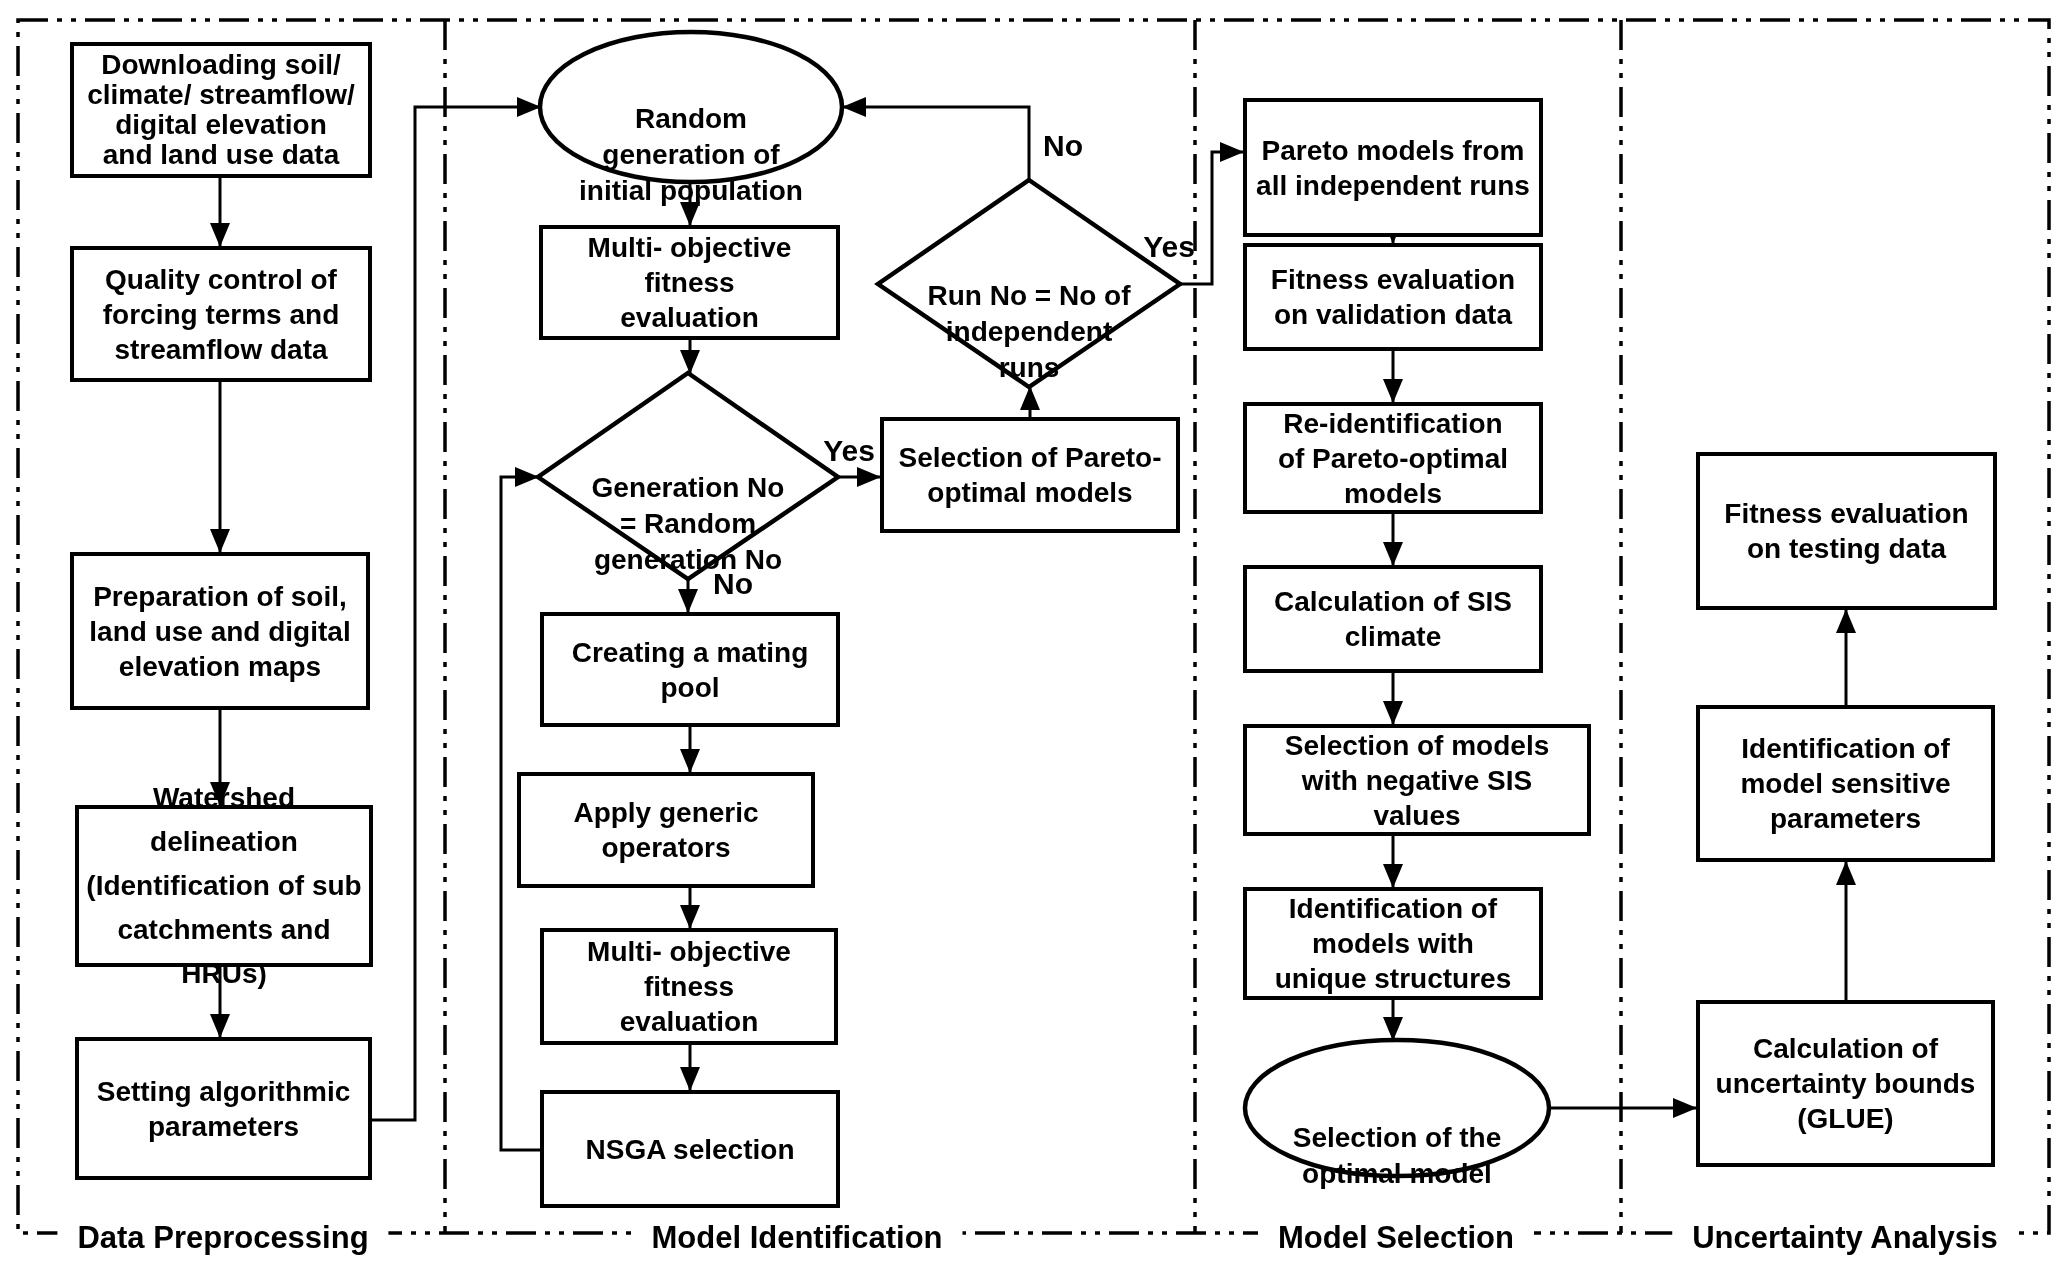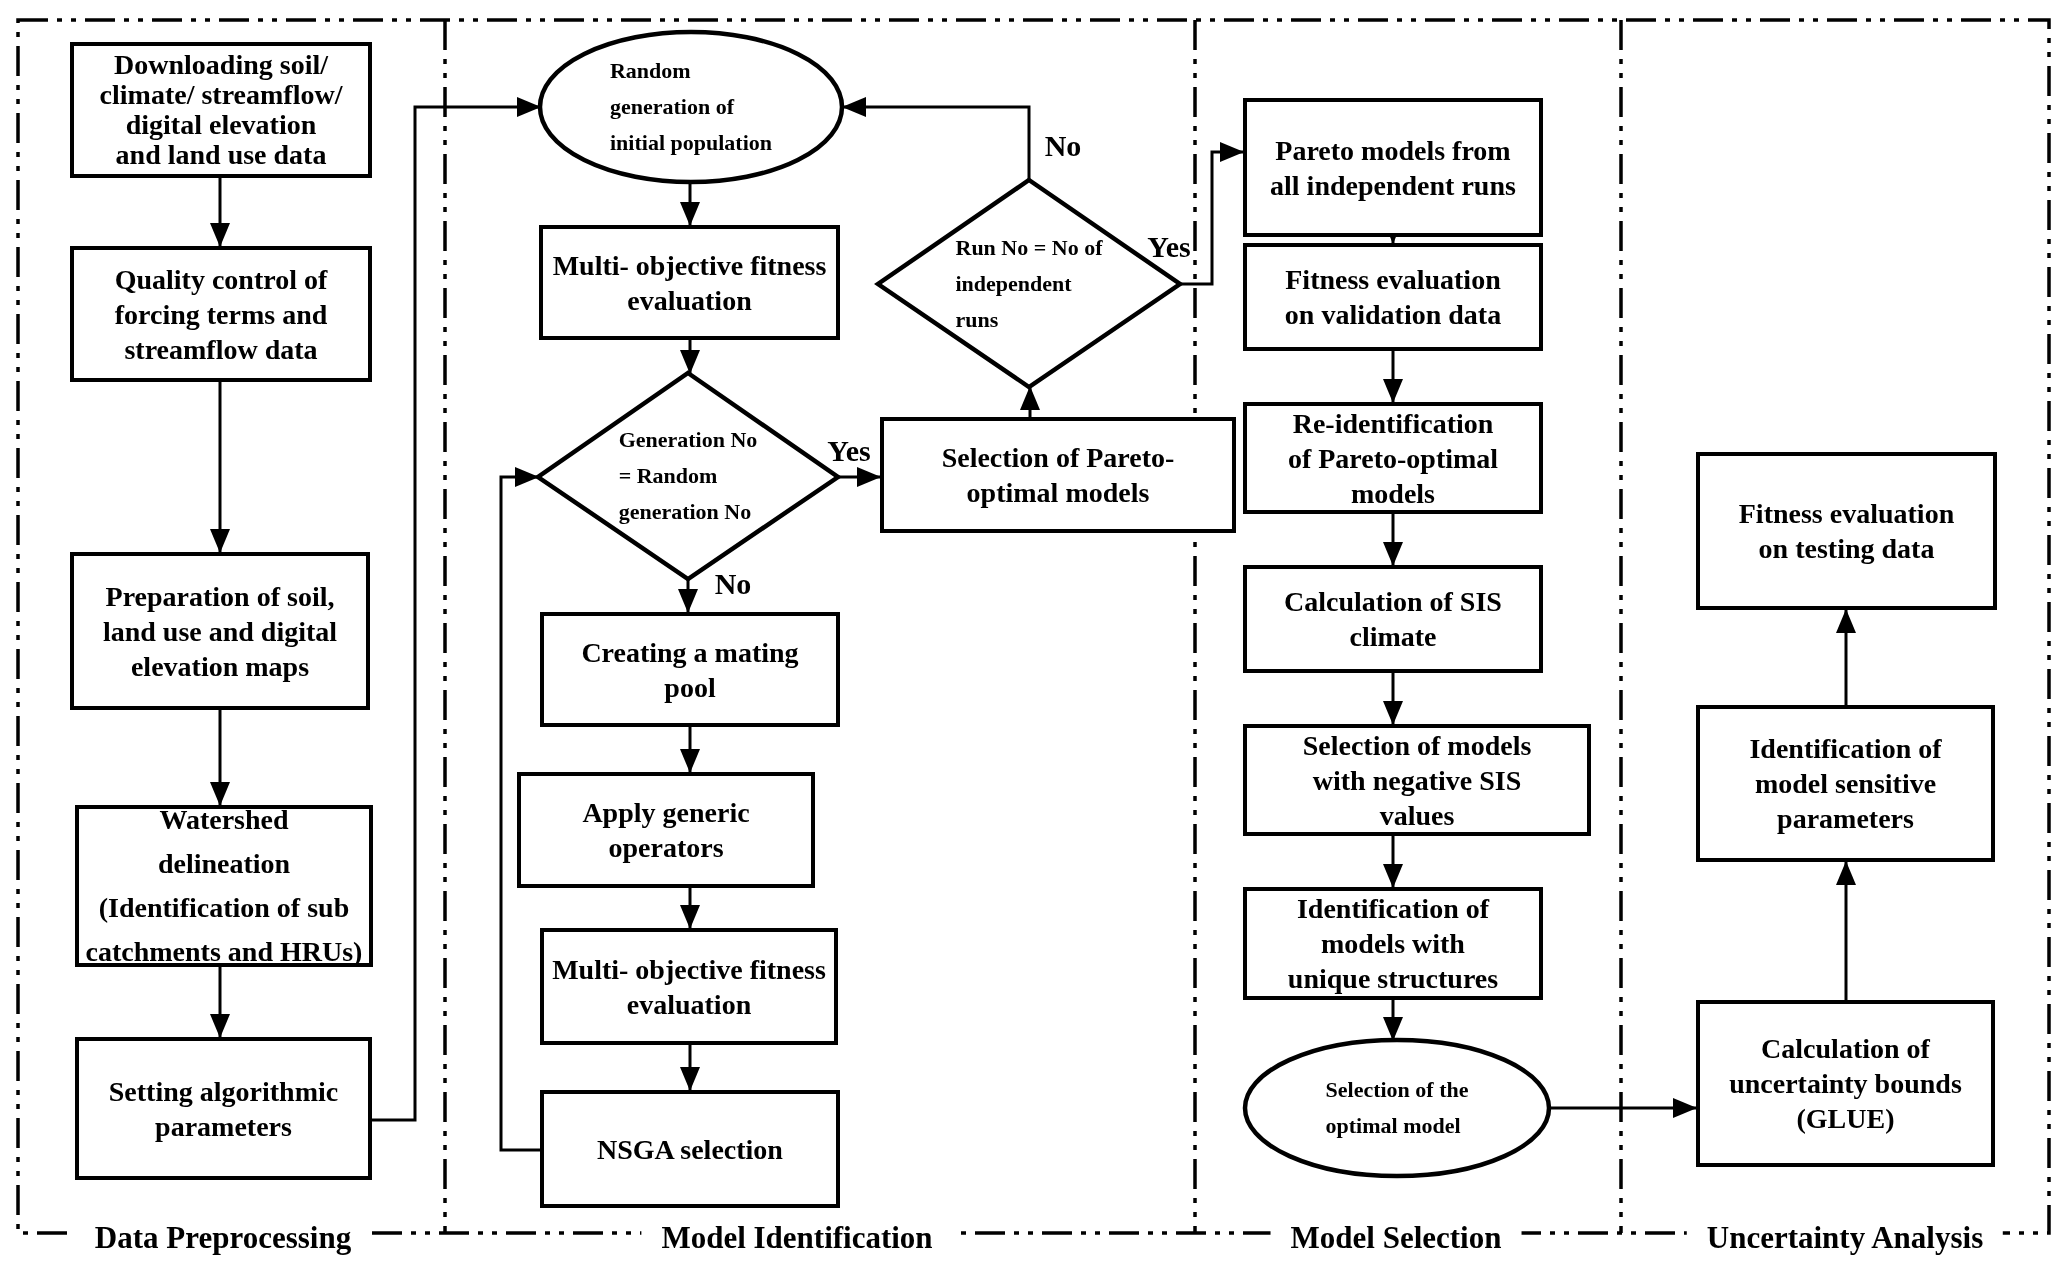--- a/index.html
+++ b/index.html
@@ -1,20 +1,20 @@
 <!DOCTYPE html>
 <html><head>
 <meta charset="utf-8">
 <style>
   html,body{margin:0;padding:0;background:#ffffff;}
   .canvas{
     position:relative;
     width:2067px;height:1270px;
     background:#ffffff;
-    font-family:Liberation Serif, serif;
+    font-family:Liberation Sans, sans-serif;
     font-weight:700;
     color:#000;
     overflow:hidden;
   }
   svg.wires{position:absolute;left:0;top:0;z-index:1;}
   .frame{fill:none;stroke:#000;stroke-width:3.5;stroke-dasharray:30 9 5 9 5 9;}
   .shape{fill:#fff;stroke:#000;stroke-width:4.5;}
   .arrow{fill:none;stroke:#000;stroke-width:3;}
   .node{
     position:absolute;z-index:2;
@@ -25,24 +25,26 @@
     border:4px solid #000;
     font-size:28px;line-height:35px;
     white-space:pre-line;
     padding:2px 4px;
   }
   .node.tight{line-height:30px;}
   .node.lh33{line-height:44px;}
   .shape-text{
     position:absolute;z-index:3;
     display:flex;align-items:center;justify-content:center;
+    text-align:center;
     background:transparent;border:none;
-    font-size:22px;line-height:36px;
+    font-size:28px;line-height:36px;
     white-space:pre-line;
     pointer-events:none;
+    margin-top:48px;
   }
   .edge-label{
     position:absolute;z-index:3;
     display:flex;align-items:center;justify-content:center;
     font-size:30px;line-height:34px;
     background:transparent;
   }
   .section-label{
     position:absolute;z-index:4;
     top:1217px;height:42px;
@@ -133,21 +135,21 @@
   <div class="shape-text" style="left:548px;top:420px;width:280px;height:112px">Generation No
 = Random
 generation No</div>
   <div class="node" style="left:540px;top:612px;width:300px;height:115px">Creating a mating
 pool</div>
   <div class="node" style="left:517px;top:772px;width:298px;height:116px">Apply generic
 operators</div>
   <div class="node" style="left:540px;top:928px;width:298px;height:117px">Multi- objective fitness
 evaluation</div>
   <div class="node" style="left:540px;top:1090px;width:300px;height:118px">NSGA selection</div>
-  <div class="node" style="left:880px;top:417px;width:356px;height:116px">Selection of Pareto-
+  <div class="node" style="left:880px;top:417px;width:300px;height:116px">Selection of Pareto-
 optimal models</div>
   <div class="shape-text" style="left:889px;top:228px;width:280px;height:112px">Run No = No of
 independent
 runs</div>
 
   <div class="edge-label" style="left:804px;top:433px;width:90px;height:36px">Yes</div>
   <div class="edge-label" style="left:693px;top:566px;width:80px;height:36px">No</div>
   <div class="edge-label" style="left:1124px;top:229px;width:90px;height:36px">Yes</div>
   <div class="edge-label" style="left:1018px;top:128px;width:90px;height:36px">No</div>
 

